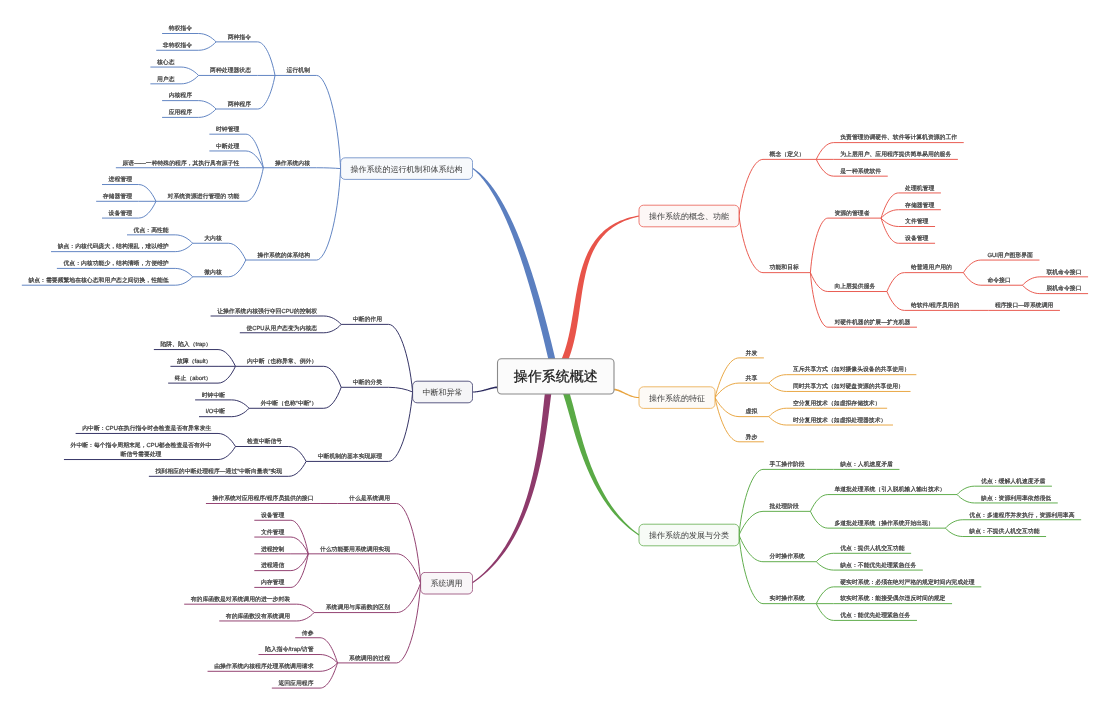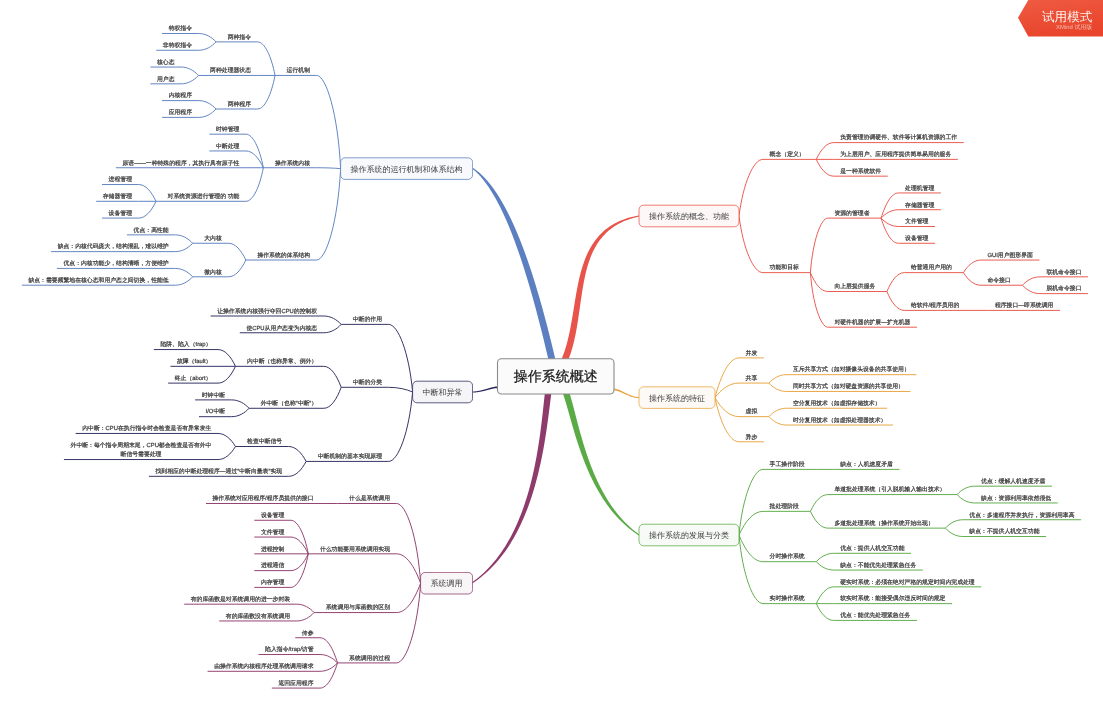--- a/index.html
+++ b/index.html
@@ -367,26 +367,13 @@
 <text class="nt" x="325.72" y="609.37">系统调用与库函数的区别</text>
 <text class="nt" x="190.78" y="600.98">有的库函数是对系统调用的进一步封装</text>
 <text class="nt" x="225.84" y="617.76">有的库函数没有系统调用</text>
 <text class="nt" x="349.09" y="659.71">系统调用的过程</text>
 <text class="nt" x="301.81" y="634.54">传参</text>
 <text class="nt" x="265.10" y="651.32">陷入指令/trap/访管</text>
 <text class="nt" x="214.15" y="668.10">由操作系统内核程序处理系统调用请求</text>
 <text class="nt" x="278.43" y="684.88">返回应用程序</text>
 </g>
 </svg>
-<div id="badge">
-<svg width="85" height="37" viewBox="0 0 85 37">
-<defs>
-          <linearGradient id="bg1" x1="0" y1="0" x2="0.35" y2="1">
-<stop offset="0" stop-color="#ef5b42"></stop>
-            <stop offset="1" stop-color="#e8452c"></stop>
-          </linearGradient>
-        </defs>
-<path d="M0,17.7 L10.3,0 L85,0 L85,36.4 L10.3,36.4 Z" fill="url(#bg1)"></path>
-<text class="bdg1" x="74.4" y="20.7" text-anchor="end">试用模式</text>
-<text class="bdg2" x="74.1" y="28.6" text-anchor="end">XMind 试用版</text>
-</svg>
-</div>
 </div>
 
 </body></html>

